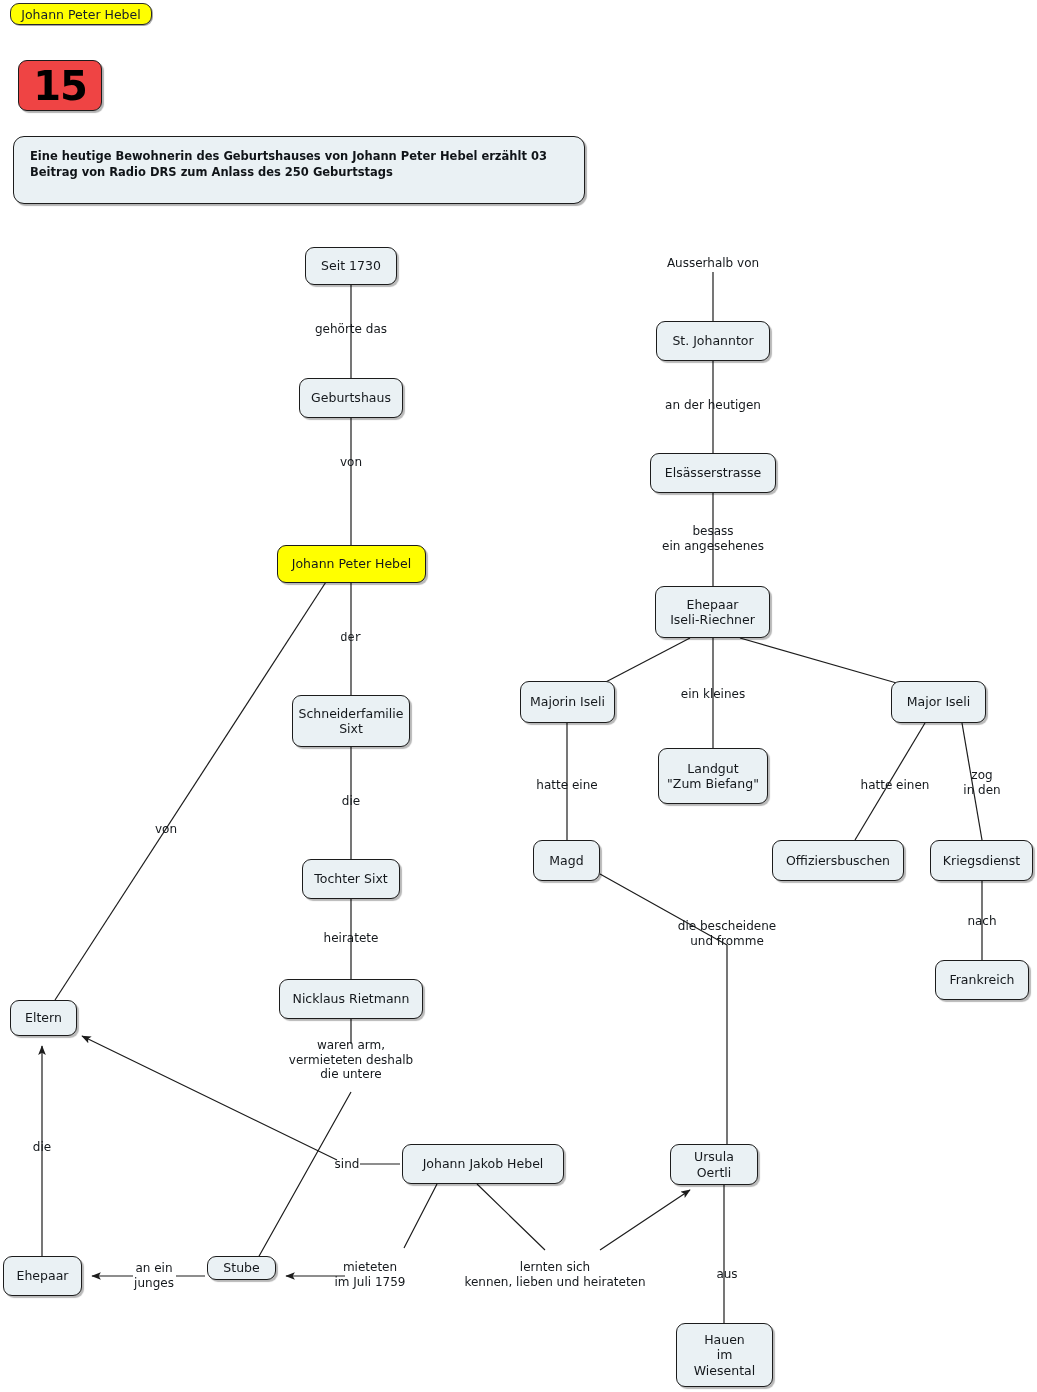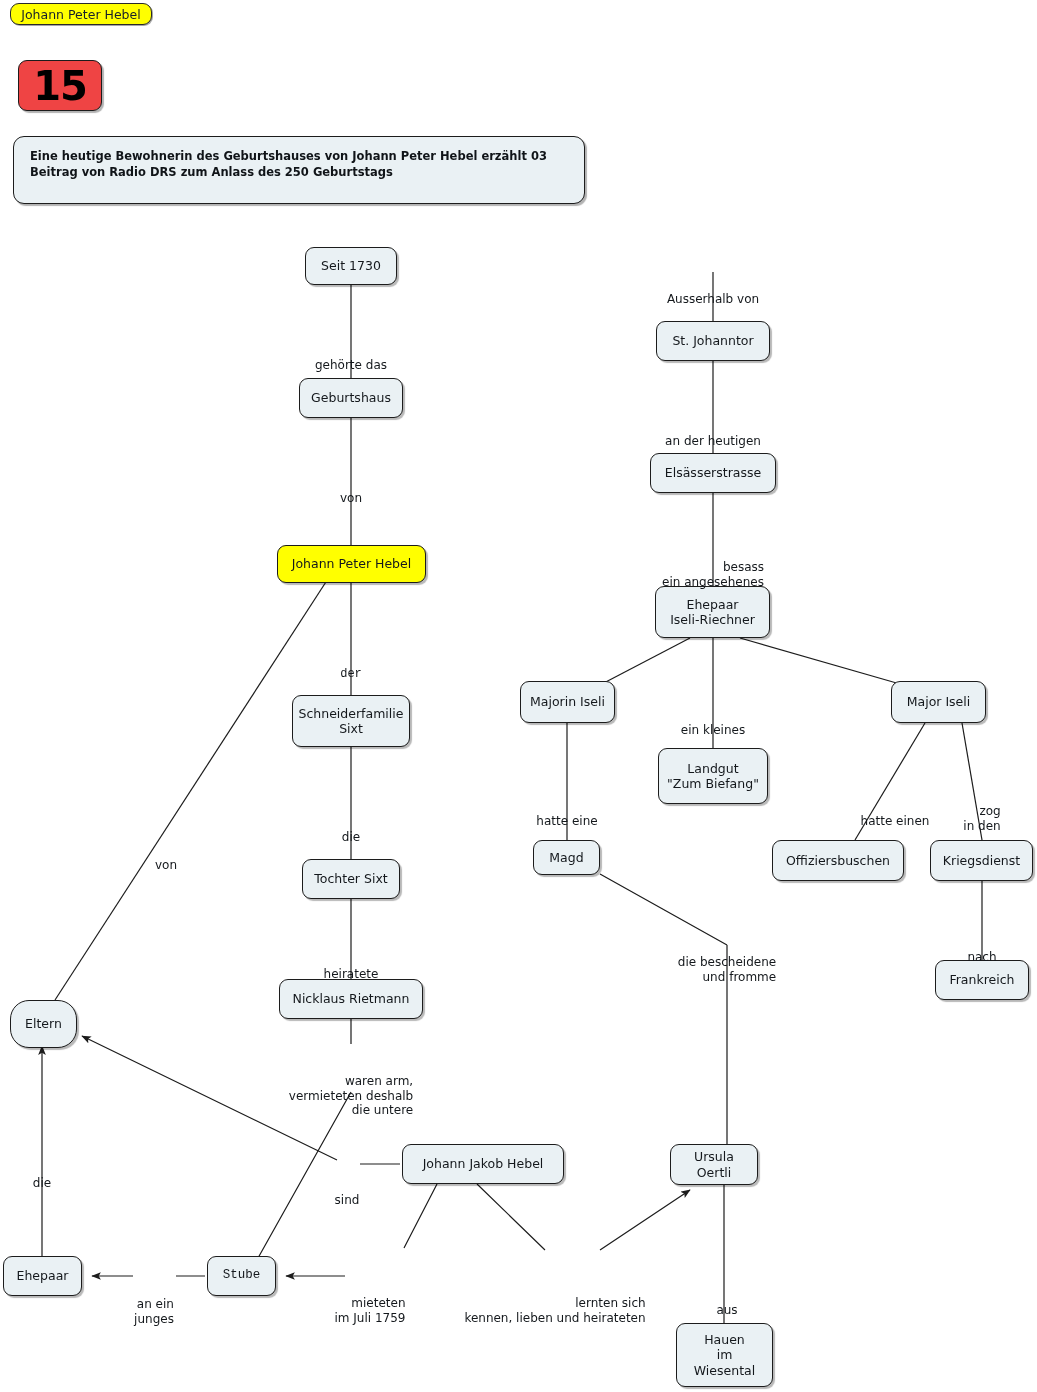--- a/index.html
+++ b/index.html
@@ -108,25 +108,24 @@
     background: #ffff00;
     border-color: #1c1c1c;
   }
 
   
   .link-label {
     position: absolute;
     font-size: 12px;
     line-height: 1.22;
     color: #14181c;
-    text-align: right;
+    text-align: center;
     white-space: pre-line;
     background: transparent;
     transform: translateX(-50%);
-    margin-top: 36px;
   }
 </style>
 </head>
 <body>
 
 <div id="canvas">
 
   <svg id="edges" viewBox="0 0 1037 1392" width="1037" height="1392" xmlns="http://www.w3.org/2000/svg">
     <defs>
       <marker id="arrowhead" markerWidth="9" markerHeight="9" refX="7.4" refY="3.2" orient="auto" markerUnits="strokeWidth">
@@ -175,33 +174,33 @@
   </div>
 
   <div id="nodes-layer">
       <div class="node" style="left: 305px; top: 247px; width: 92px; height: 38px;"><span>Seit 1730</span></div>
       <div class="node" style="left: 299px; top: 378px; width: 104px; height: 40px;"><span>Geburtshaus</span></div>
       <div class="node highlight" style="left: 277px; top: 545px; width: 149px; height: 38px;"><span>Johann Peter Hebel</span></div>
       <div class="node" style="left: 292px; top: 695px; width: 118px; height: 52px;"><span>Schneiderfamilie
 Sixt</span></div>
       <div class="node" style="left: 302px; top: 859px; width: 98px; height: 40px;"><span>Tochter Sixt</span></div>
       <div class="node" style="left: 279px; top: 979px; width: 144px; height: 40px;"><span>Nicklaus Rietmann</span></div>
-      <div class="node" style="left: 10px; top: 1000px; width: 67px; height: 48px; border-radius: 19px;"><span>Eltern</span></div>
+      <div class="node" style="left: 10px; top: 1000px; width: 67px; height: 36px;"><span>Eltern</span></div>
       <div class="node" style="left: 3px; top: 1256px; width: 79px; height: 40px;"><span>Ehepaar</span></div>
-      <div class="node" style="left: 207px; top: 1256px; width: 69px; height: 40px; font-family: Liberation Mono, monospace;"><span>Stube</span></div>
+      <div class="node" style="left: 207px; top: 1256px; width: 69px; height: 24px;"><span>Stube</span></div>
       <div class="node" style="left: 402px; top: 1144px; width: 162px; height: 40px;"><span>Johann Jakob Hebel</span></div>
       <div class="node" style="left: 656px; top: 321px; width: 114px; height: 40px;"><span>St. Johanntor</span></div>
       <div class="node" style="left: 650px; top: 453px; width: 126px; height: 40px;"><span>Elsässerstrasse</span></div>
       <div class="node" style="left: 655px; top: 586px; width: 115px; height: 52px;"><span>Ehepaar
 Iseli-Riechner</span></div>
       <div class="node" style="left: 520px; top: 681px; width: 95px; height: 42px;"><span>Majorin Iseli</span></div>
       <div class="node" style="left: 658px; top: 748px; width: 110px; height: 56px;"><span>Landgut
 "Zum Biefang"</span></div>
       <div class="node" style="left: 891px; top: 681px; width: 95px; height: 42px;"><span>Major Iseli</span></div>
-      <div class="node" style="left: 533px; top: 840px; width: 67px; height: 35px; justify-content: center;"><span>Magd</span></div>
+      <div class="node" style="left: 533px; top: 840px; width: 67px; height: 41px; justify-content: center;"><span>Magd</span></div>
       <div class="node" style="left: 772px; top: 840px; width: 132px; height: 41px; align-items: center;"><span>Offiziersbuschen</span></div>
       <div class="node" style="left: 930px; top: 840px; width: 103px; height: 41px;"><span>Kriegsdienst</span></div>
       <div class="node" style="left: 935px; top: 960px; width: 94px; height: 40px;"><span>Frankreich</span></div>
       <div class="node" style="left: 670px; top: 1144px; width: 88px; height: 41px;"><span>Ursula Oertli</span></div>
       <div class="node" style="left: 676px; top: 1323px; width: 97px; height: 64px;"><span>Hauen
 im
 Wiesental</span></div>
     </div>
   <div id="labels-layer">
       <div class="link-label" style="left: 713px; top: 256px;">Ausserhalb von</div>

